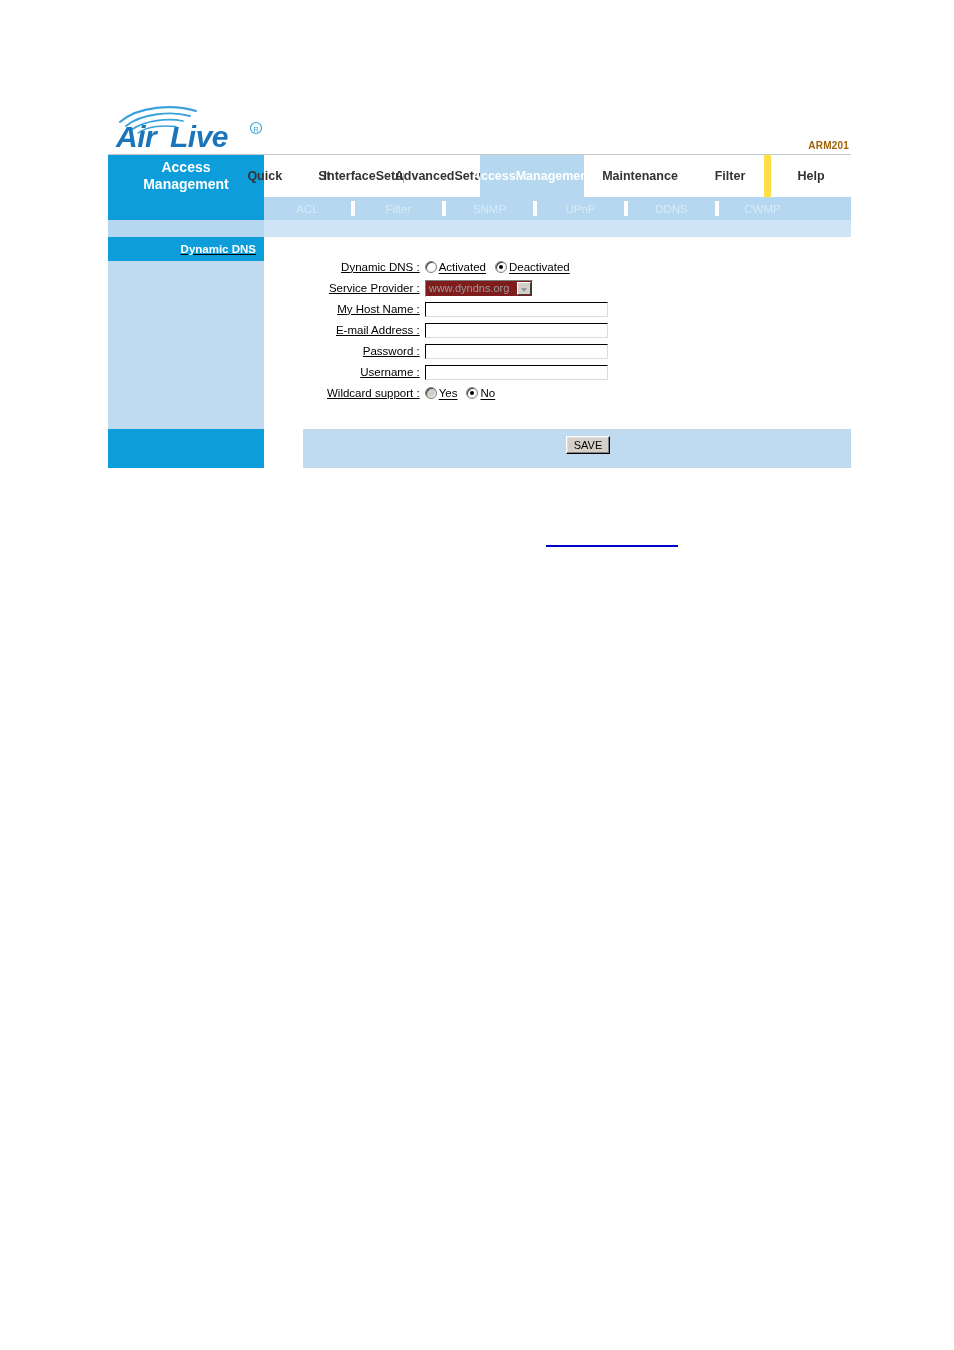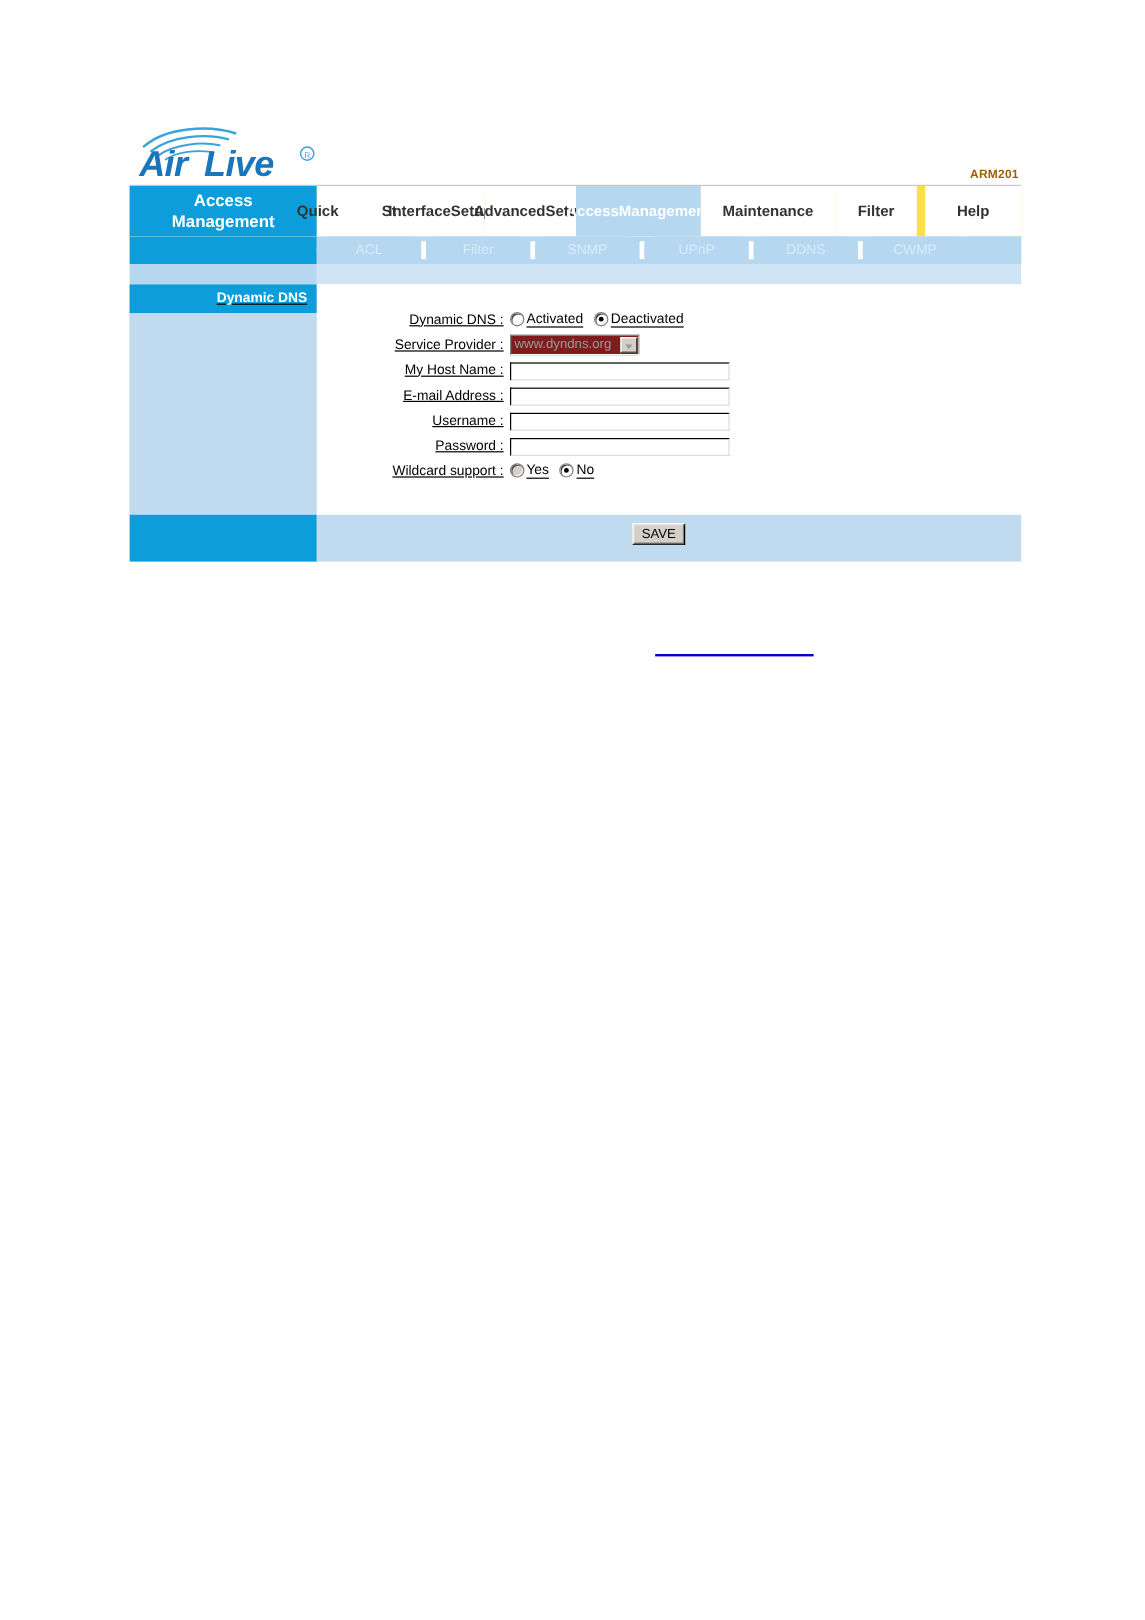--- a/index.html
+++ b/index.html
@@ -295,20 +295,21 @@
     border-left: 3px solid transparent;
     border-right: 3px solid transparent;
     border-top: 4px solid #9a9a9a;
   }
 
   
   .footer-row {
     display: flex;
     align-items: stretch;
     height: 39px;
+    gap: 39px;
   }
   .footer-left {
     width: 156px;
     background: #0d9ddb;
   }
   .footer-right {
     flex: 1;
     background: #c0dbef;
     position: relative;
   }
@@ -461,30 +462,30 @@
           </tr>
 
           <tr>
             <td class="form-label">E-mail Address :</td>
             <td class="form-field">
               <input class="text-box" type="text" value="" style="">
             </td>
           </tr>
 
           <tr>
+            <td class="form-label">Password :</td>
+            <td class="form-field">
+              <input class="text-box" type="password" value="" style="">
+            </td>
+          </tr>
+
+          <tr>
             <td class="form-label">Username :</td>
             <td class="form-field">
               <input class="text-box" type="text" value="" style="">
-            </td>
-          </tr>
-
-          <tr>
-            <td class="form-label">Password :</td>
-            <td class="form-field">
-              <input class="text-box" type="password" value="" style="">
             </td>
           </tr>
 
           <tr>
             <td class="form-label">Wildcard support :</td>
             <td class="form-field">
               <span class="radio disabled"></span><span class="radio-label">Yes</span><span class="radio checked"></span><span class="radio-label">No</span>
             </td>
           </tr>
 

